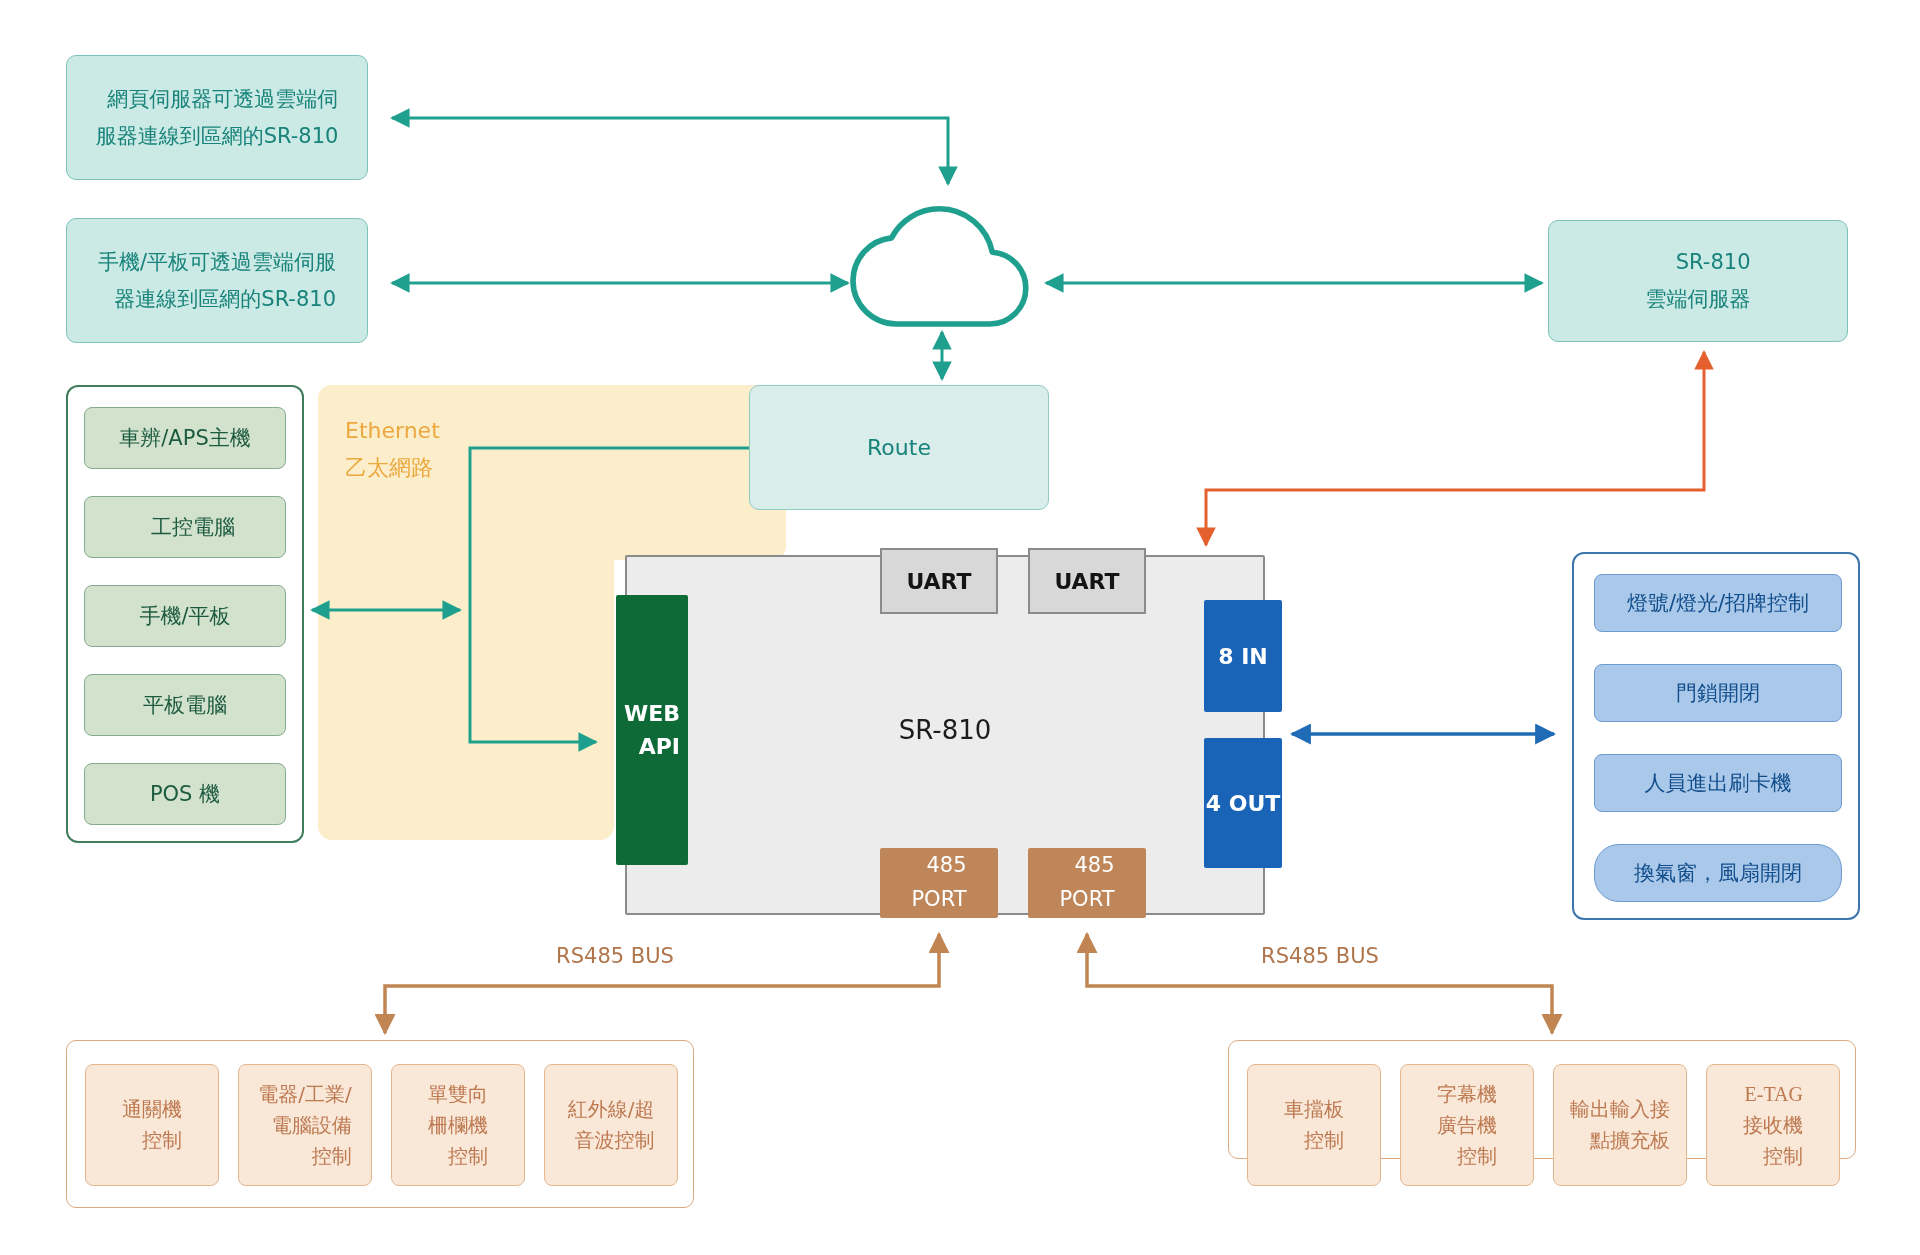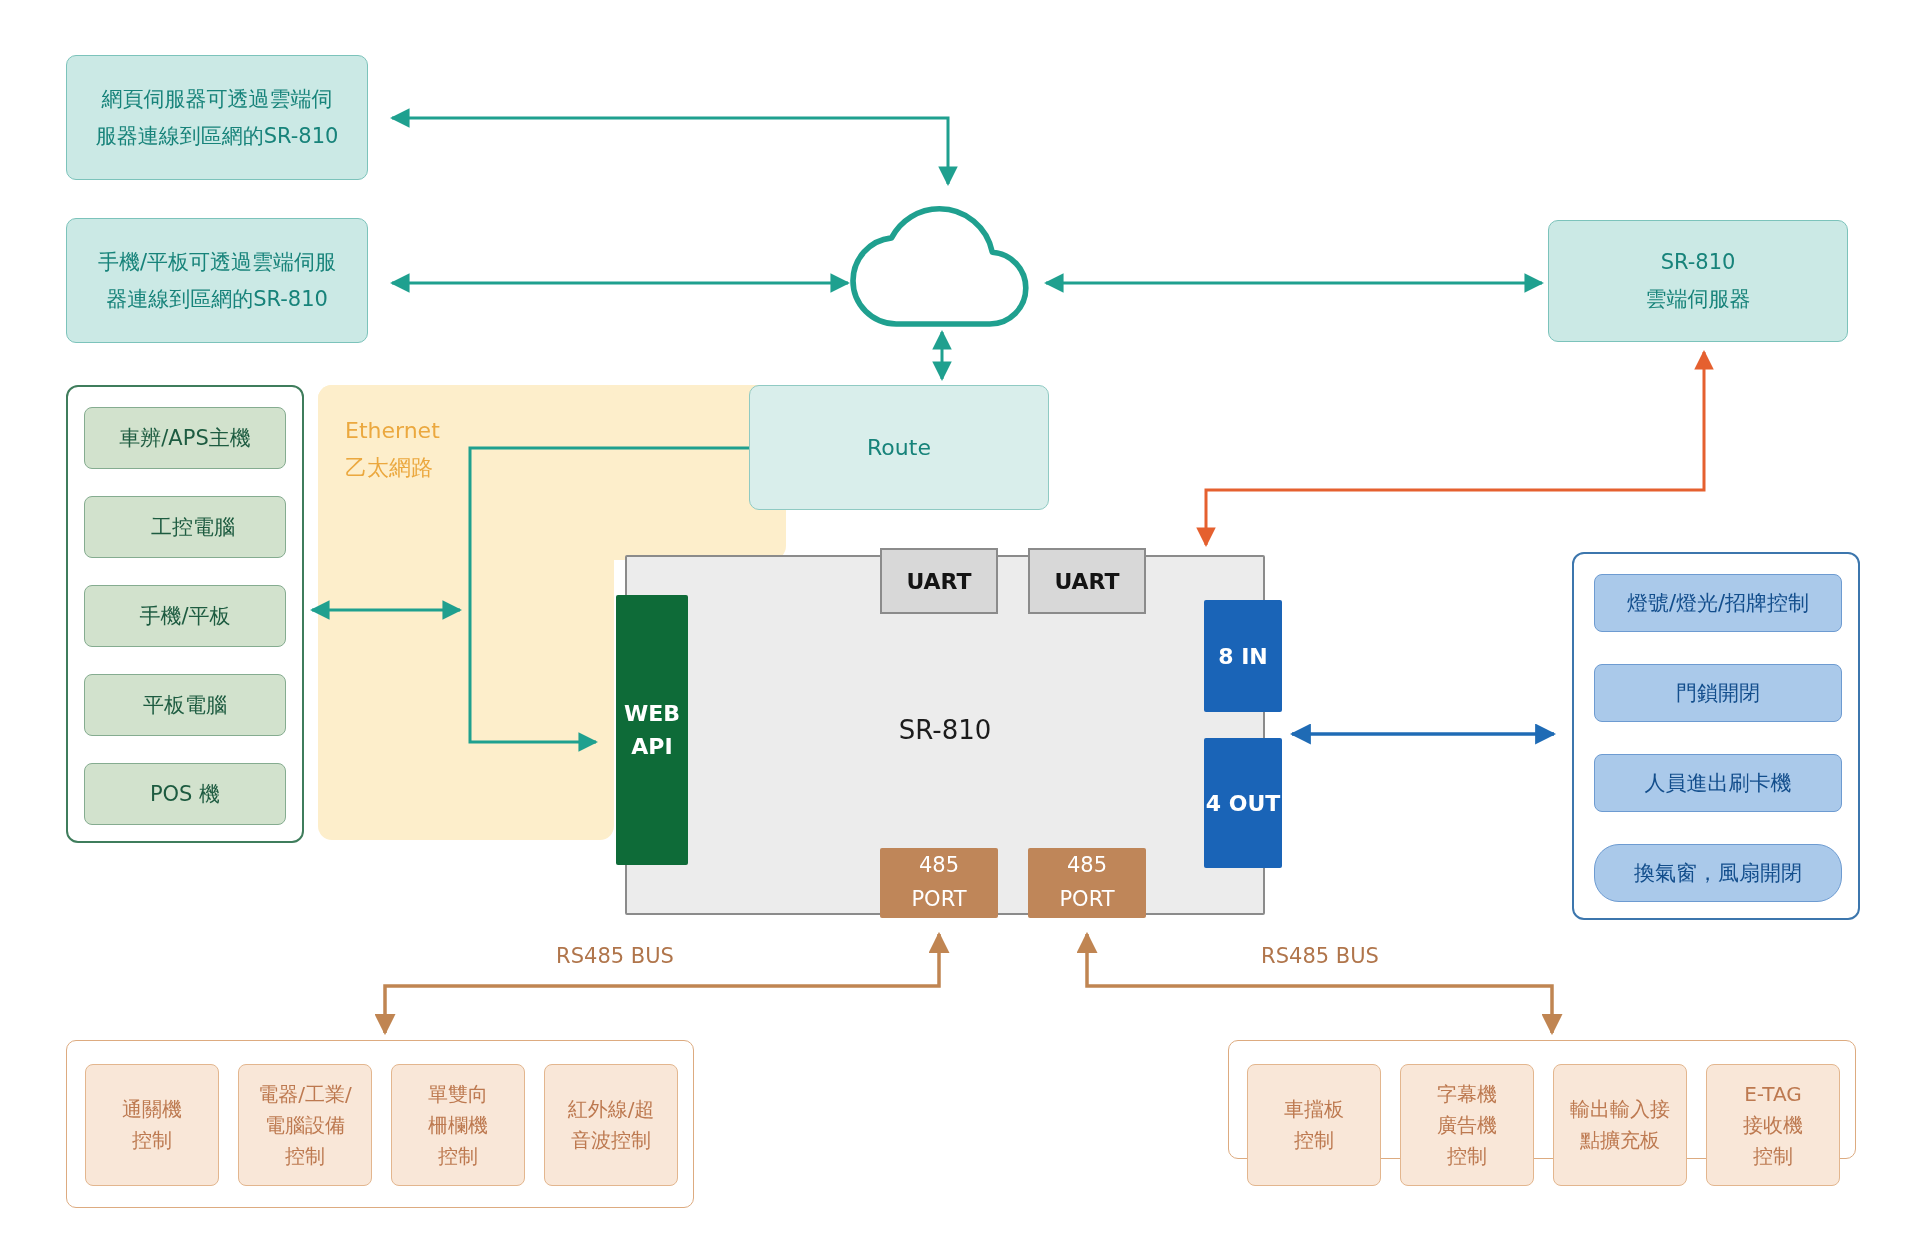--- a/index.html
+++ b/index.html
@@ -2,21 +2,21 @@
 <html><head>
 <meta charset="utf-8">
 <style>
   html,body{margin:0;padding:0;background:#ffffff;}
   .canvas{
     position:relative;width:1920px;height:1255px;background:#ffffff;overflow:hidden;
     font-family:"DejaVu Sans","Liberation Sans",sans-serif;
   }
   [data-bind]{white-space:pre-line;}
   .abs{position:absolute;box-sizing:border-box;}
-  .center{display:flex;align-items:center;justify-content:center;text-align:center;}
+  .center{display:flex;align-items:center;justify-content:center;text-align:right;}
 
   
   .teal-box{background:#cbe9e5;border:1px solid #7cc3bb;border-radius:10px;color:#17837a;
             font-size:21px;line-height:1.75;z-index:2;}
   .route-box{background:#d9eeeb;border:1px solid #8fcac3;border-radius:10px;color:#17837a;
             font-size:22px;z-index:2;}
 
   
   .panel-green{background:#ffffff;border:2px solid #3f7d5c;border-radius:12px;z-index:2;}
   .green-item{left:16px;width:202px;height:62px;background:#d2e2cd;border:1px solid #85ac90;
@@ -146,21 +146,21 @@
     <div class="abs center tan-item" style="left:171px;" data-bind="bottom_left.items.1">電器/工業/
 電腦設備
 控制</div>
     <div class="abs center tan-item" style="left:324px;" data-bind="bottom_left.items.2">單雙向
 柵欄機
 控制</div>
     <div class="abs center tan-item" style="left:477px;" data-bind="bottom_left.items.3">紅外線/超
 音波控制</div>
   </div>
 
-  <div class="abs panel-tan" style="left:1228px;top:1040px;width:628px;height:119px;">
+  <div class="abs panel-tan" style="left:1228px;top:1040px;width:628px;height:119px;font-family:Liberation Serif, serif;">
     <div class="abs center tan-item" style="left:18px;" data-bind="bottom_right.items.0">車擋板
 控制</div>
     <div class="abs center tan-item" style="left:171px;" data-bind="bottom_right.items.1">字幕機
 廣告機
 控制</div>
     <div class="abs center tan-item" style="left:324px;" data-bind="bottom_right.items.2">輸出輸入接
 點擴充板</div>
     <div class="abs center tan-item" style="left:477px;" data-bind="bottom_right.items.3">E-TAG
 接收機
 控制</div>

